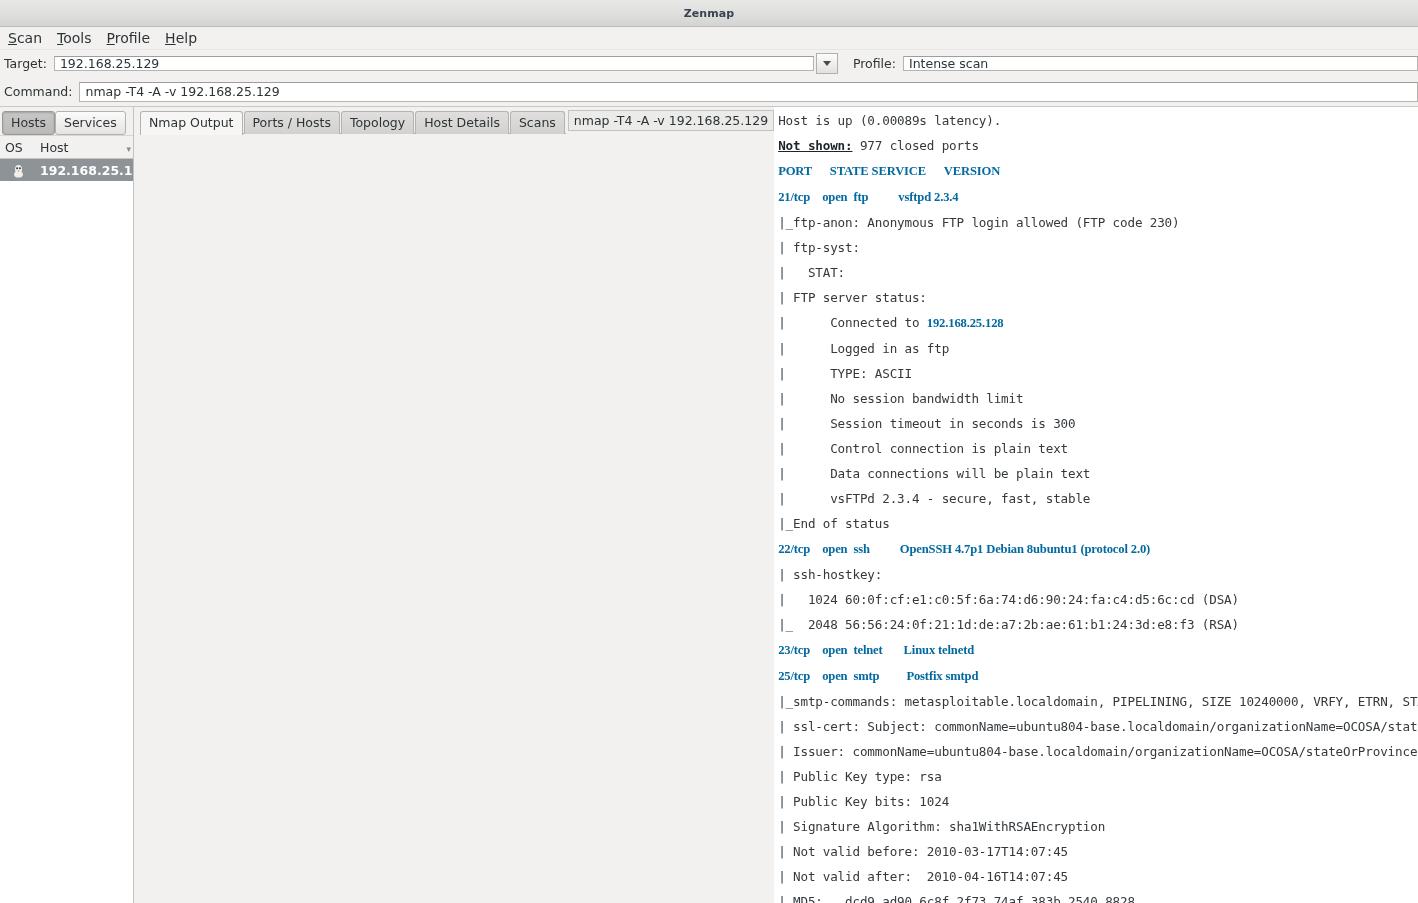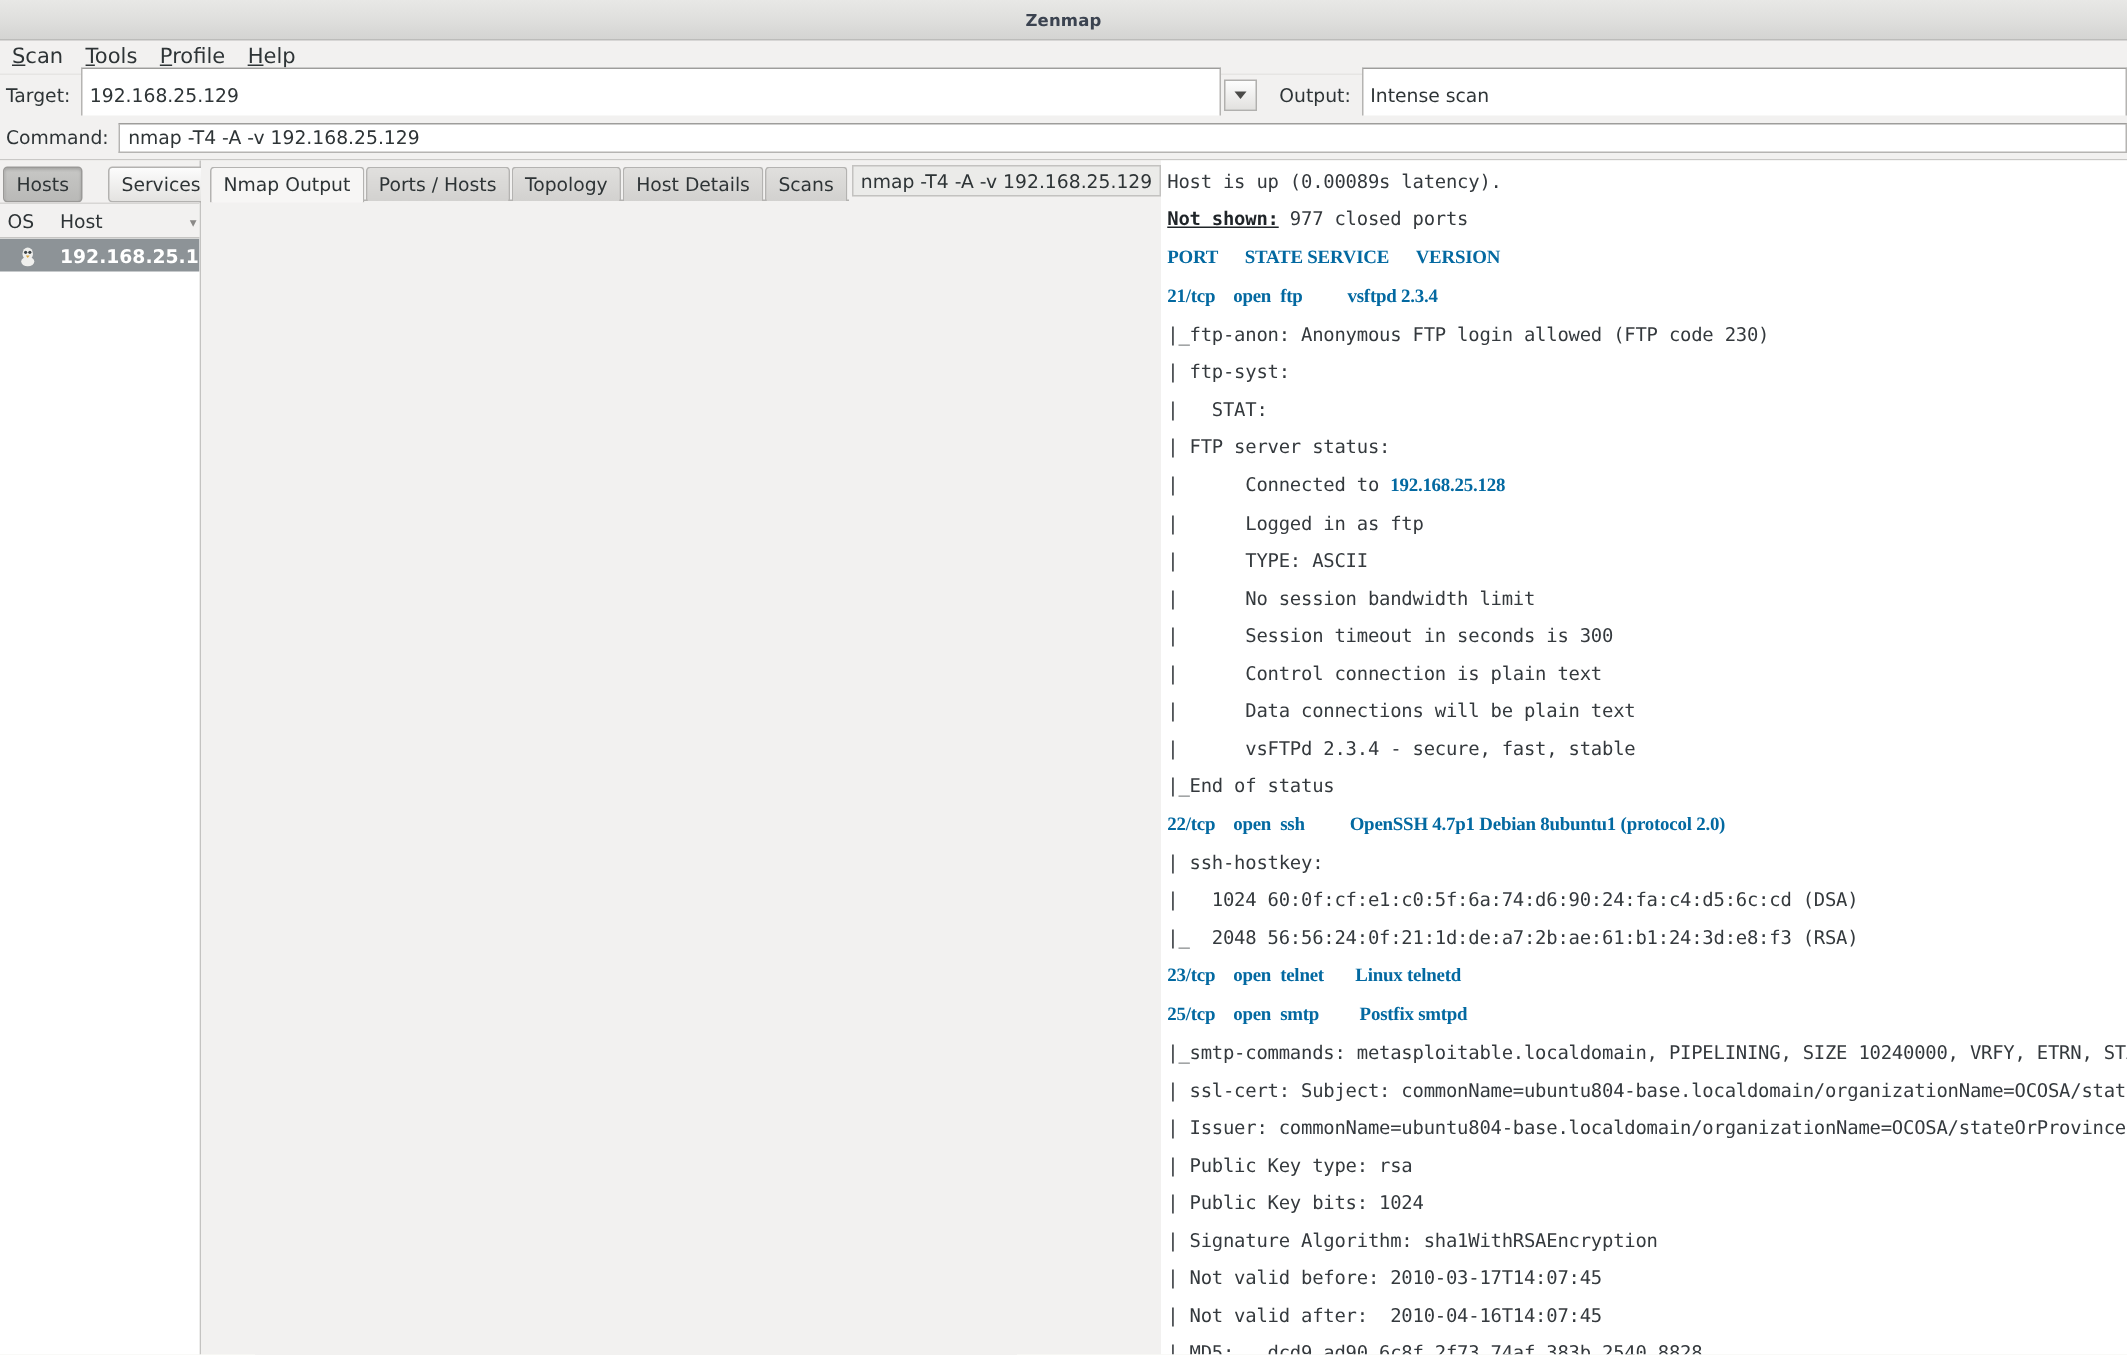--- a/index.html
+++ b/index.html
@@ -51,21 +51,21 @@
     display: flex; align-items: center;
     background: #f2f1f0;
     padding: 0 0 0 4px;
   }
   .toolrow.second { flex: 0 0 29px; height: 29px; border-bottom: 1px solid #c9c8c6; }
   .fieldlabel {
     font-size: 12.5px; color: #2e3436;
     margin-right: 7px; white-space: nowrap;
   }
   .textfield {
-    height: 37px;
+    height: 15px;
     background: #ffffff;
     border: 1px solid #b5b4b2;
     border-top-color: #9e9d9b;
     font-size: 12.5px; color: #2e3436;
     display: flex; align-items: center;
     padding: 0 5px;
     box-sizing: border-box;
     overflow: hidden; white-space: nowrap;
   }
   #target-field { width: 760px; }
@@ -92,21 +92,21 @@
   .leftpane {
     width: 133px; flex: 0 0 133px;
     display: flex; flex-direction: column;
     background: #f2f1f0;
     border-right: 1px solid #c4c3c1;
     min-height: 0;
   }
   .hs-tabs {
     flex: 0 0 28px; height: 28px;
     display: flex; align-items: center;
-    padding: 3px 2px 0 2px; gap: 17px;
+    padding: 3px 2px 0 2px; gap: 0;
     box-sizing: border-box;
   }
   .hs-tab {
     font-size: 12.5px; color: #2e3436;
     padding: 3px 8px 4px 8px;
     border: 1px solid #b3b2b0;
     border-radius: 3px;
     background: linear-gradient(to bottom,#fcfcfc,#e4e3e1);
     cursor: default; white-space: nowrap;
   }
@@ -222,21 +222,21 @@
     </div>
 
   <div class="toolrow">
     <span class="fieldlabel">Target:</span>
     <div class="textfield" id="target-field">
       <span>192.168.25.129</span>
     </div>
     <div class="combo-arrow">
       <span class="tri"></span>
     </div>
-    <span class="fieldlabel" style="margin-left:15px;">Output:</span>
+    <span class="fieldlabel" style="margin-left:15px;">Profile:</span>
     <div class="textfield" id="profile-field">
       <span>Intense scan</span>
     </div>
   </div>
 
   <div class="toolrow second">
     <span class="fieldlabel">Command:</span>
     <div class="textfield" id="command-field">
       <span>nmap -T4 -A -v 192.168.25.129</span>
     </div>

